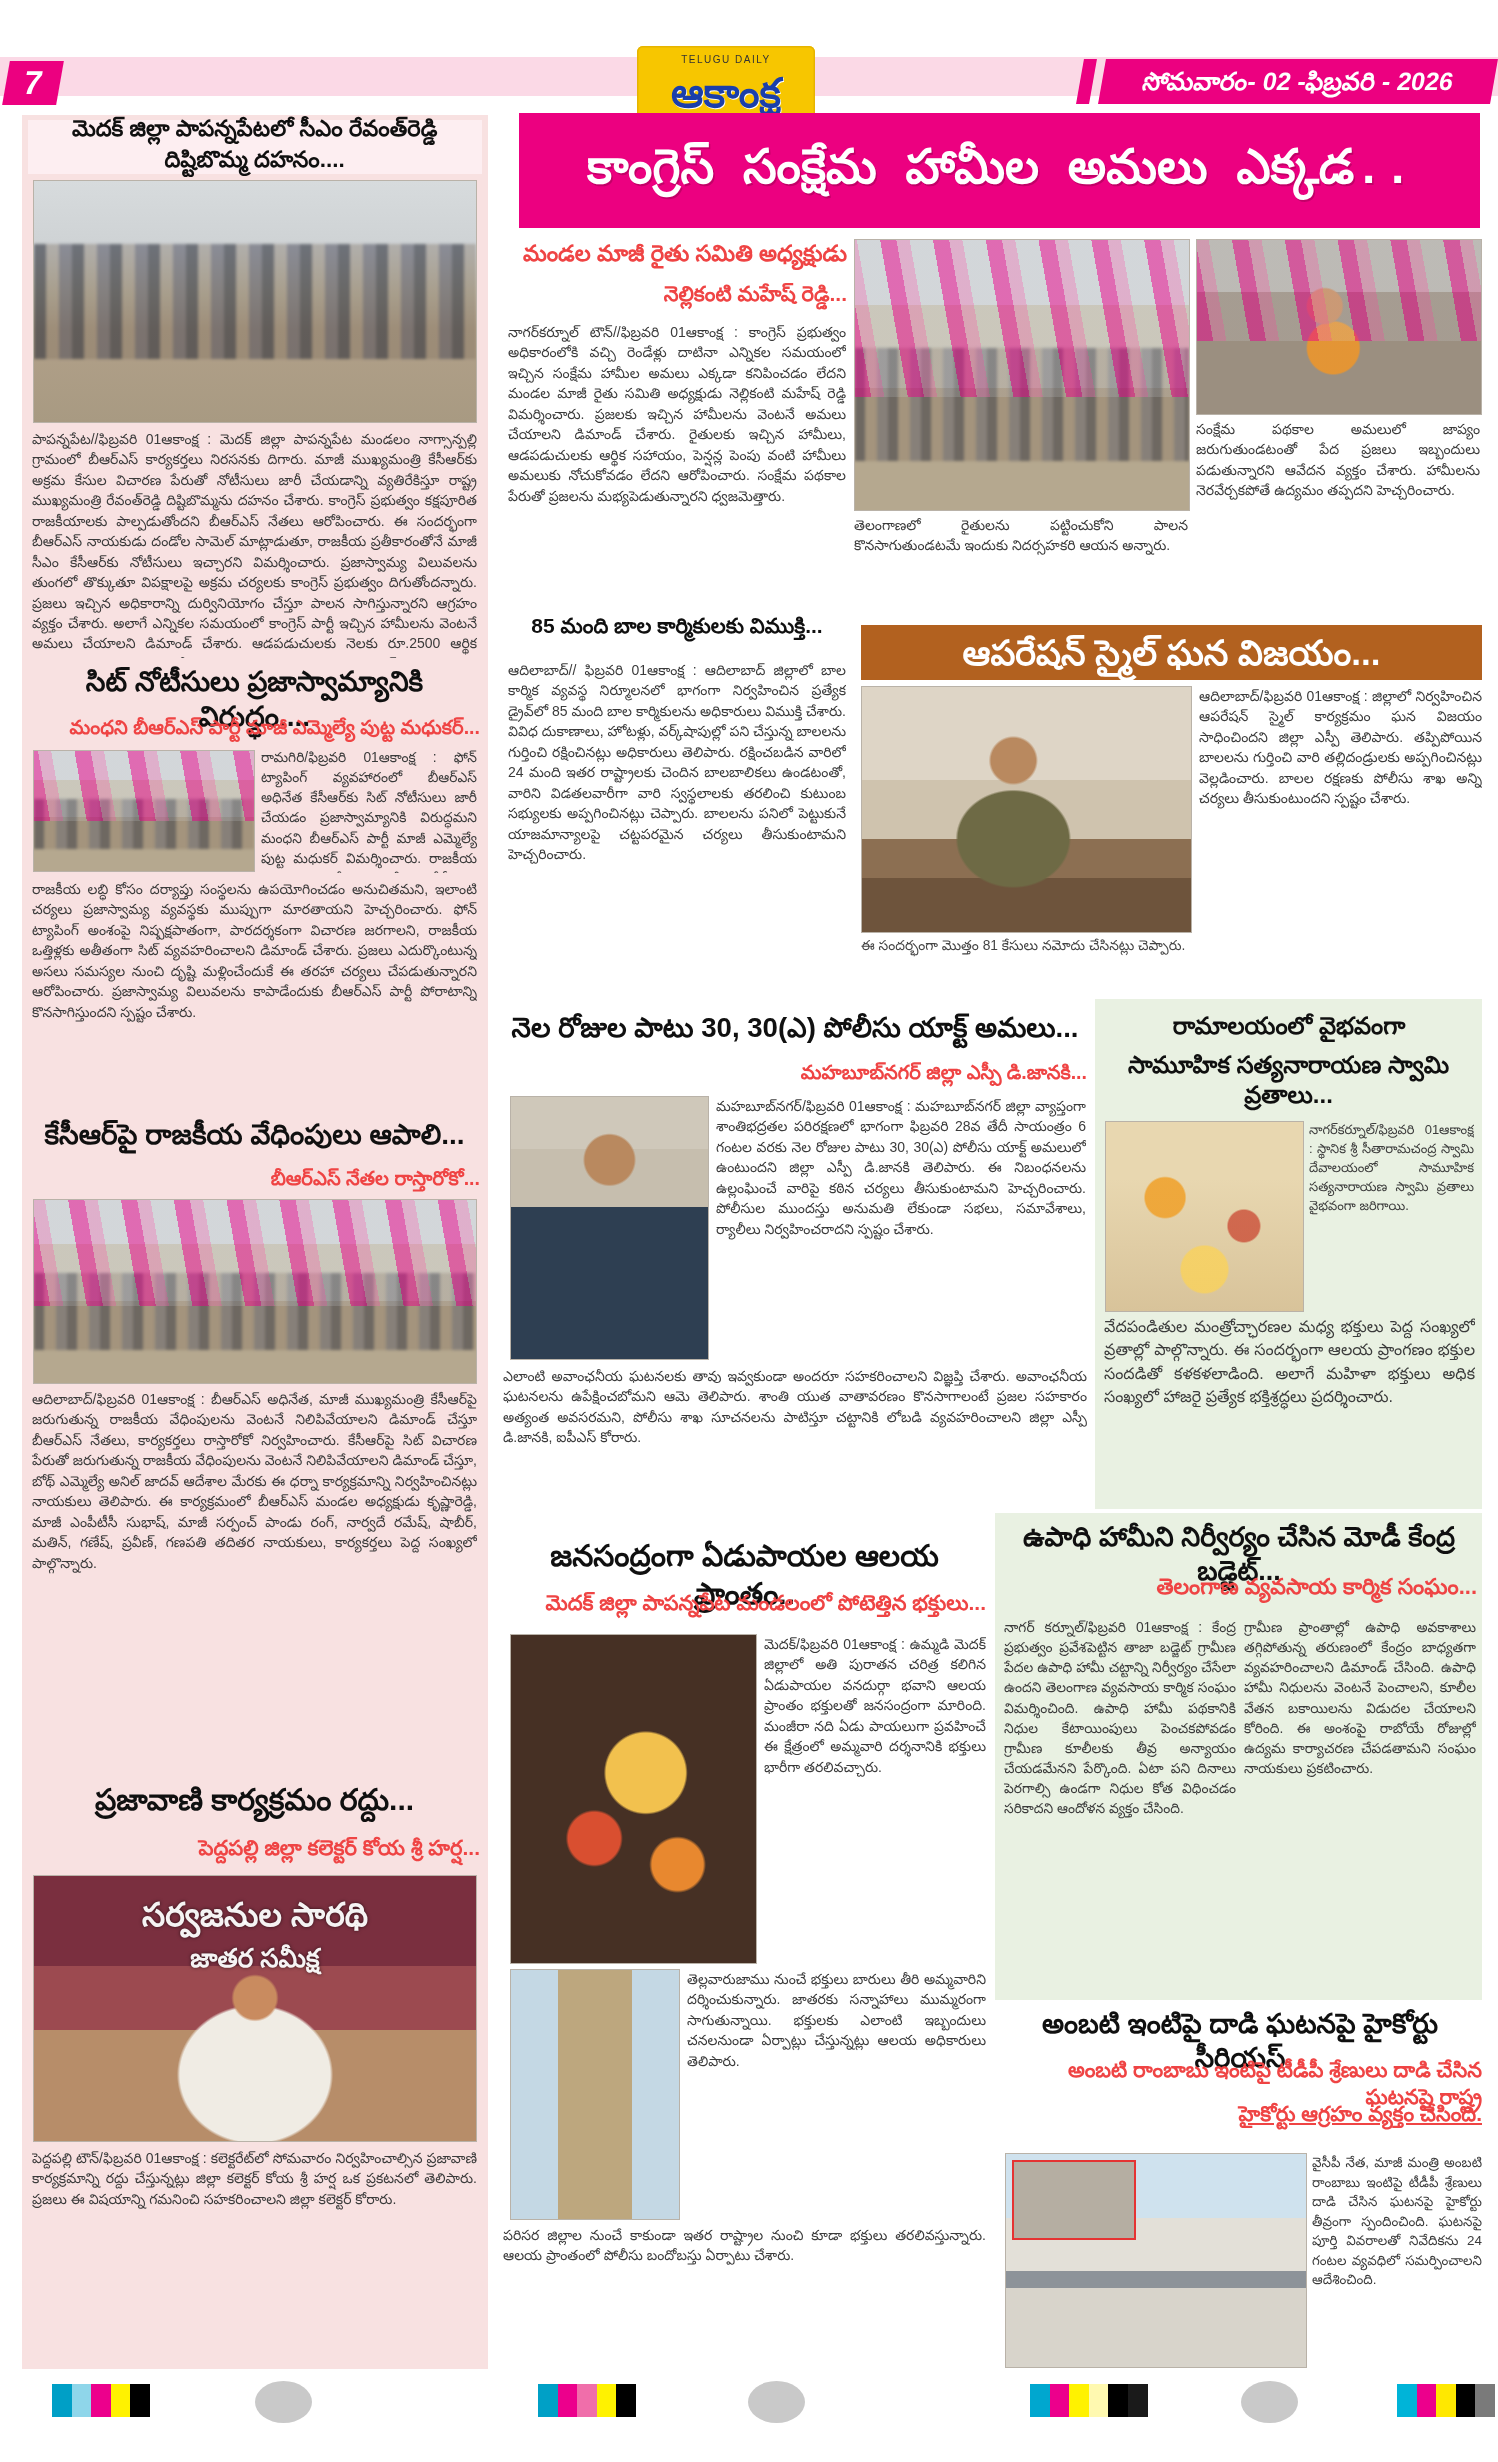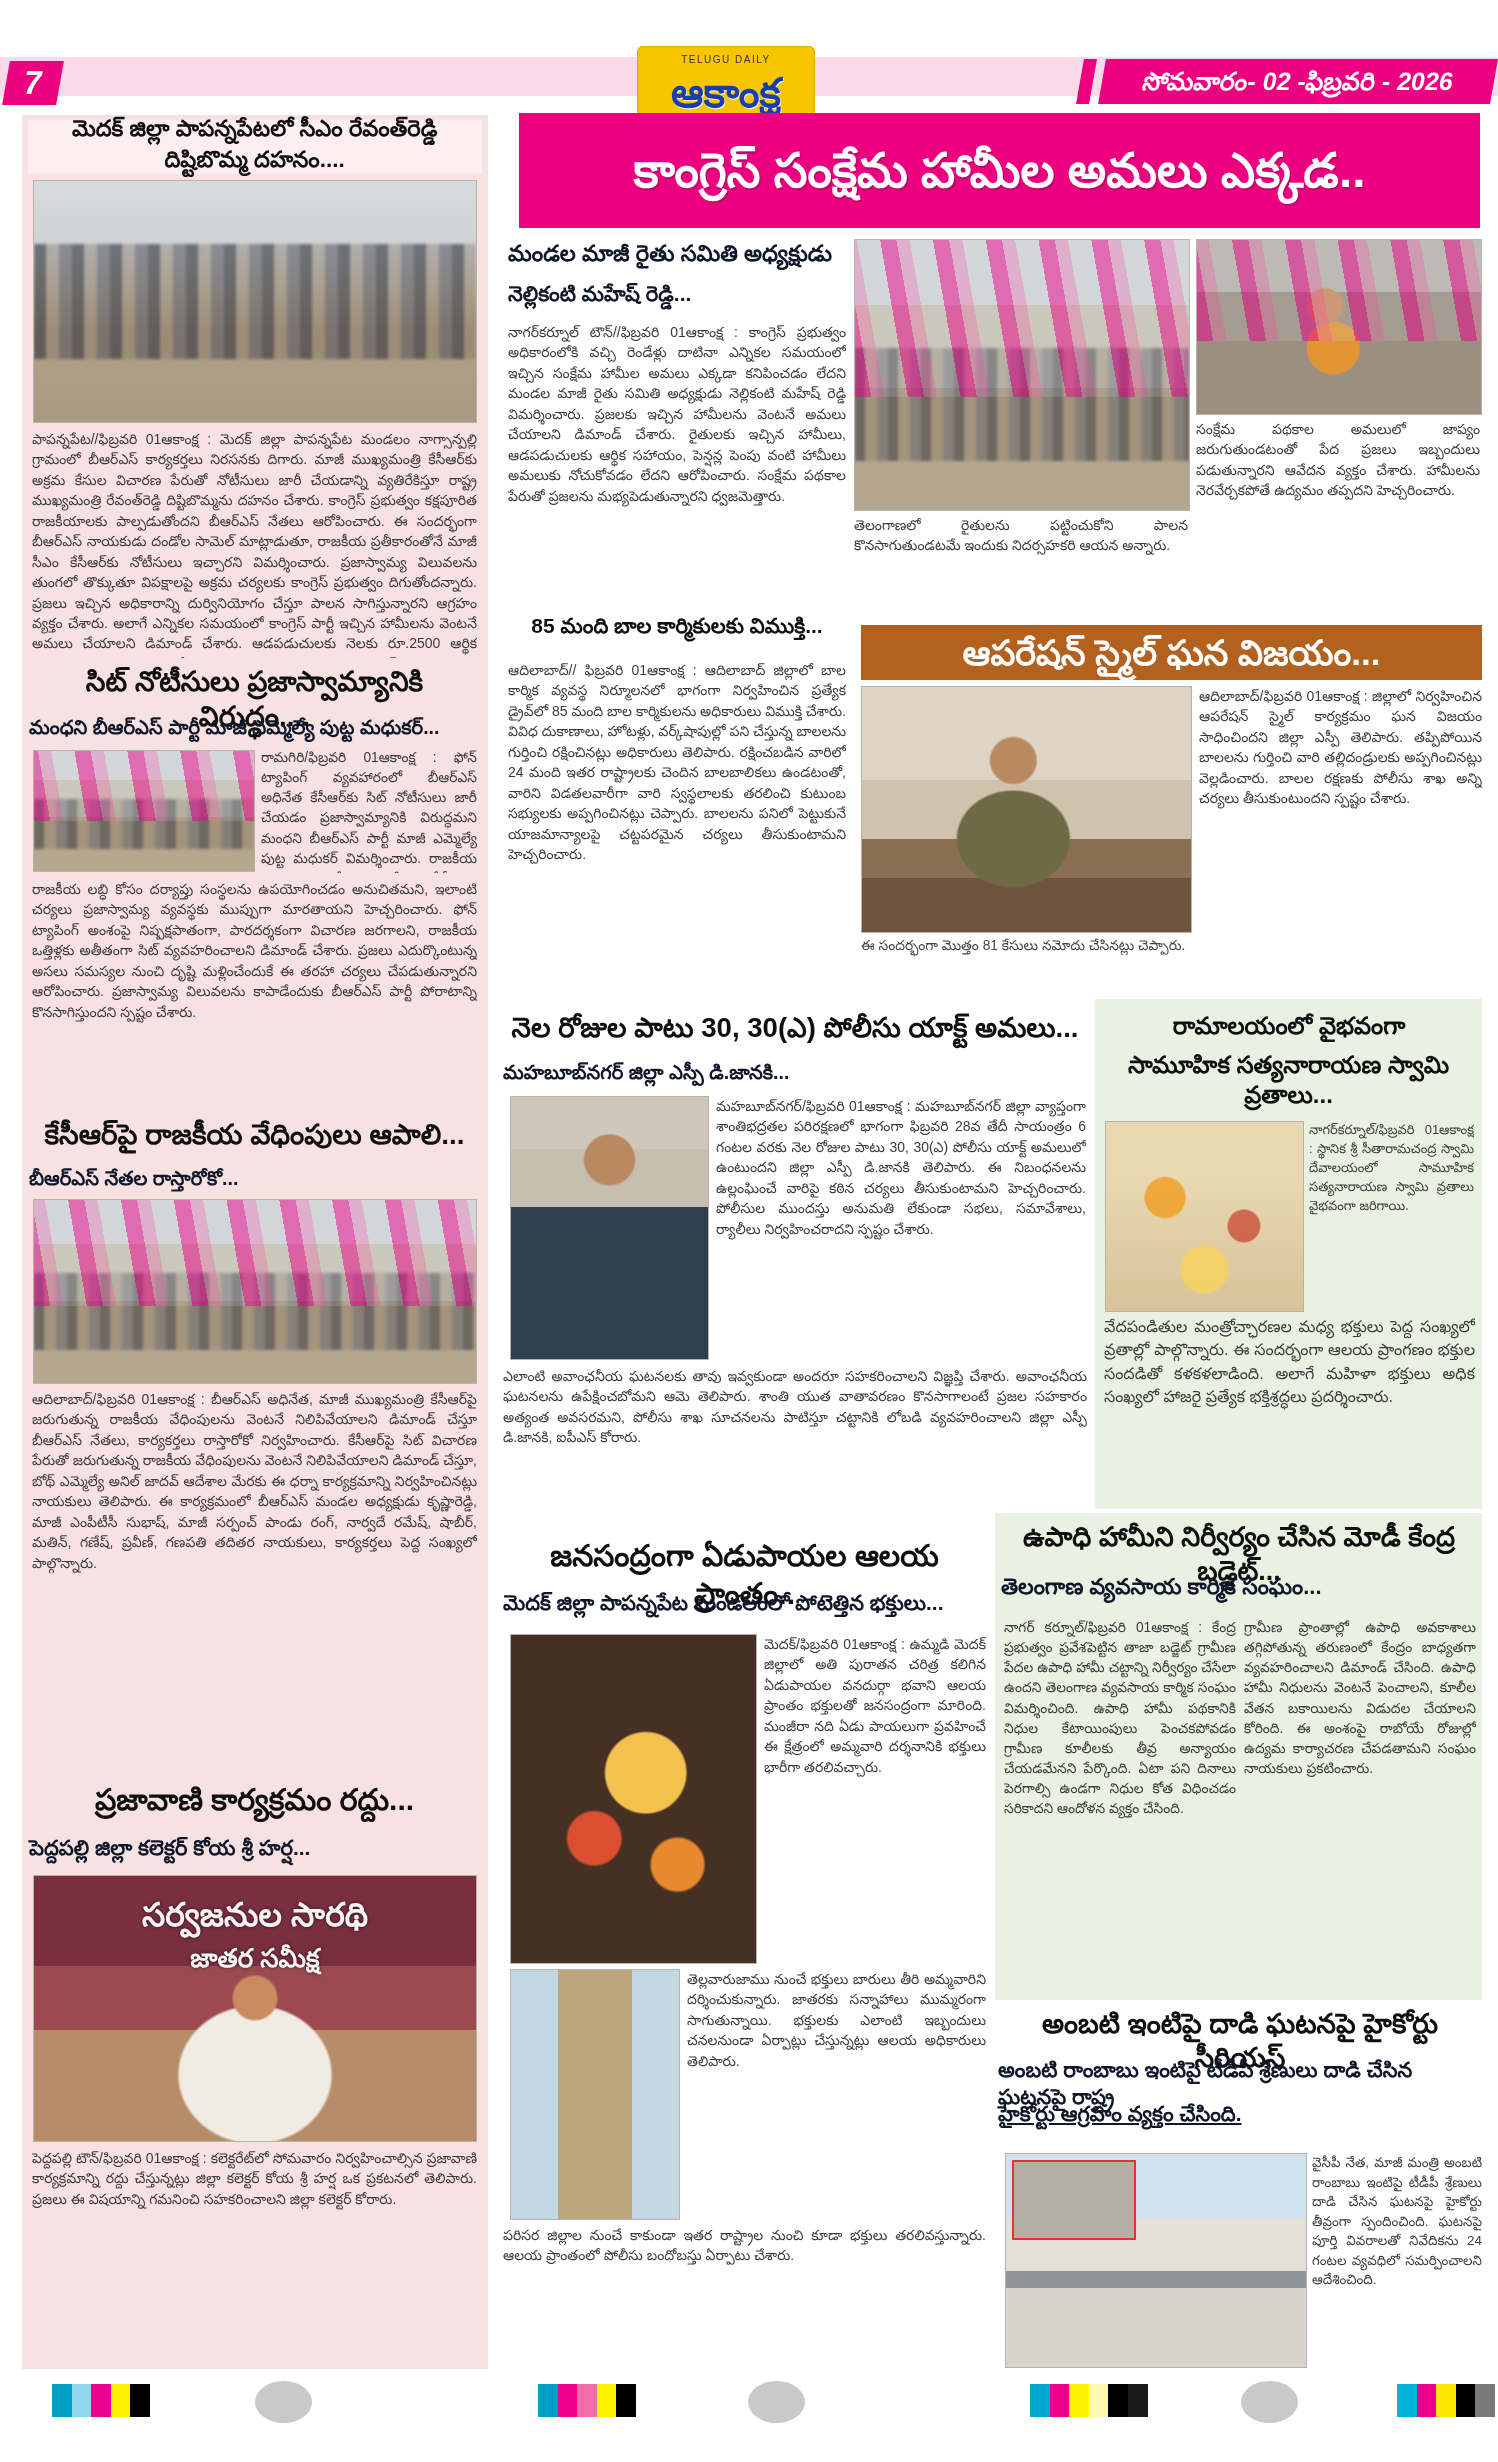--- a/index.html
+++ b/index.html
@@ -11,26 +11,26 @@
   .mag{background:#ec0080;}
   .skew{transform:skewX(-10deg);}
   .pageno{color:#fff;font-size:33px;font-weight:bold;text-align:center;line-height:44px;}
   .datebox{color:#fff;font-size:25px;font-weight:bold;text-align:center;line-height:45px;}
   .logo{background:#f7c600;border-radius:5.8px;text-align:center;box-shadow:0 0 0 1.5px #e6b400 inset;}
   .logo-tag{font-size:10px;color:#333;letter-spacing:1.5px;margin-top:8px;}
   .logo-main{font-size:41px;font-weight:800;color:#1b3faa;line-height:57px;text-shadow:0.7px 0.7px 0 #fff;}
   .logo-band{position:absolute;left:22%;bottom:7.3px;width:56%;height:10px;background:#e03015;border-radius:2.2px;}
   
   .h1t{font-weight:800;color:#101010;text-align:center;line-height:1.25;}
-  .h2t{font-weight:600;color:#0f172a;text-align:left;line-height:1.3;}
+  .h2t{font-weight:600;color:#ef4444;text-align:right;line-height:1.3;}
   .kick{font-weight:800;color:#101010;text-align:center;background:#fdeef1;}
   .body-txt{text-align:justify;font-size:14px;line-height:1.46;color:#3b3b3b;overflow:hidden;}
   .cap{font-size:13.8px;color:#444;line-height:1.3;overflow:hidden;}
   .leadbox{color:#fff;text-align:center;font-weight:800;font-size:48px;line-height:115px;
-           text-shadow:1.5px 1.5px 0 rgba(120,0,60,.35);}
+           text-shadow:1.5px 1.5px 0 rgba(120,0,60,.35);font-family:Liberation Mono, monospace;}
   .brownbox{background:#b2611f;color:#fff;text-align:center;font-weight:800;font-size:35px;line-height:55px;}
   .greenbox{background:#e9f1e2;}
   .pinkcol{background:#f8e1e1;}
   
   .photo{position:absolute;overflow:hidden;background:#cfc9bd;border:0.7px solid #b9b2a8;}
   .ph-protest{background:linear-gradient(180deg,#d7dbdd 0%,#ced2d4 28%,#c2bba9 46%,#b1a089 62%,#a89a82 100%);}
   .ph-protest::after{content:"";position:absolute;left:0;right:0;top:26%;height:48%;
      background:repeating-linear-gradient(90deg,rgba(45,48,58,.6) 0 11.6px,rgba(120,104,88,.35) 11.6px 25px,rgba(70,70,85,.5) 25px 38px);
      filter:blur(1.5px);}
   .ph-pink::before{content:"";position:absolute;left:0;right:0;top:0;height:58%;

